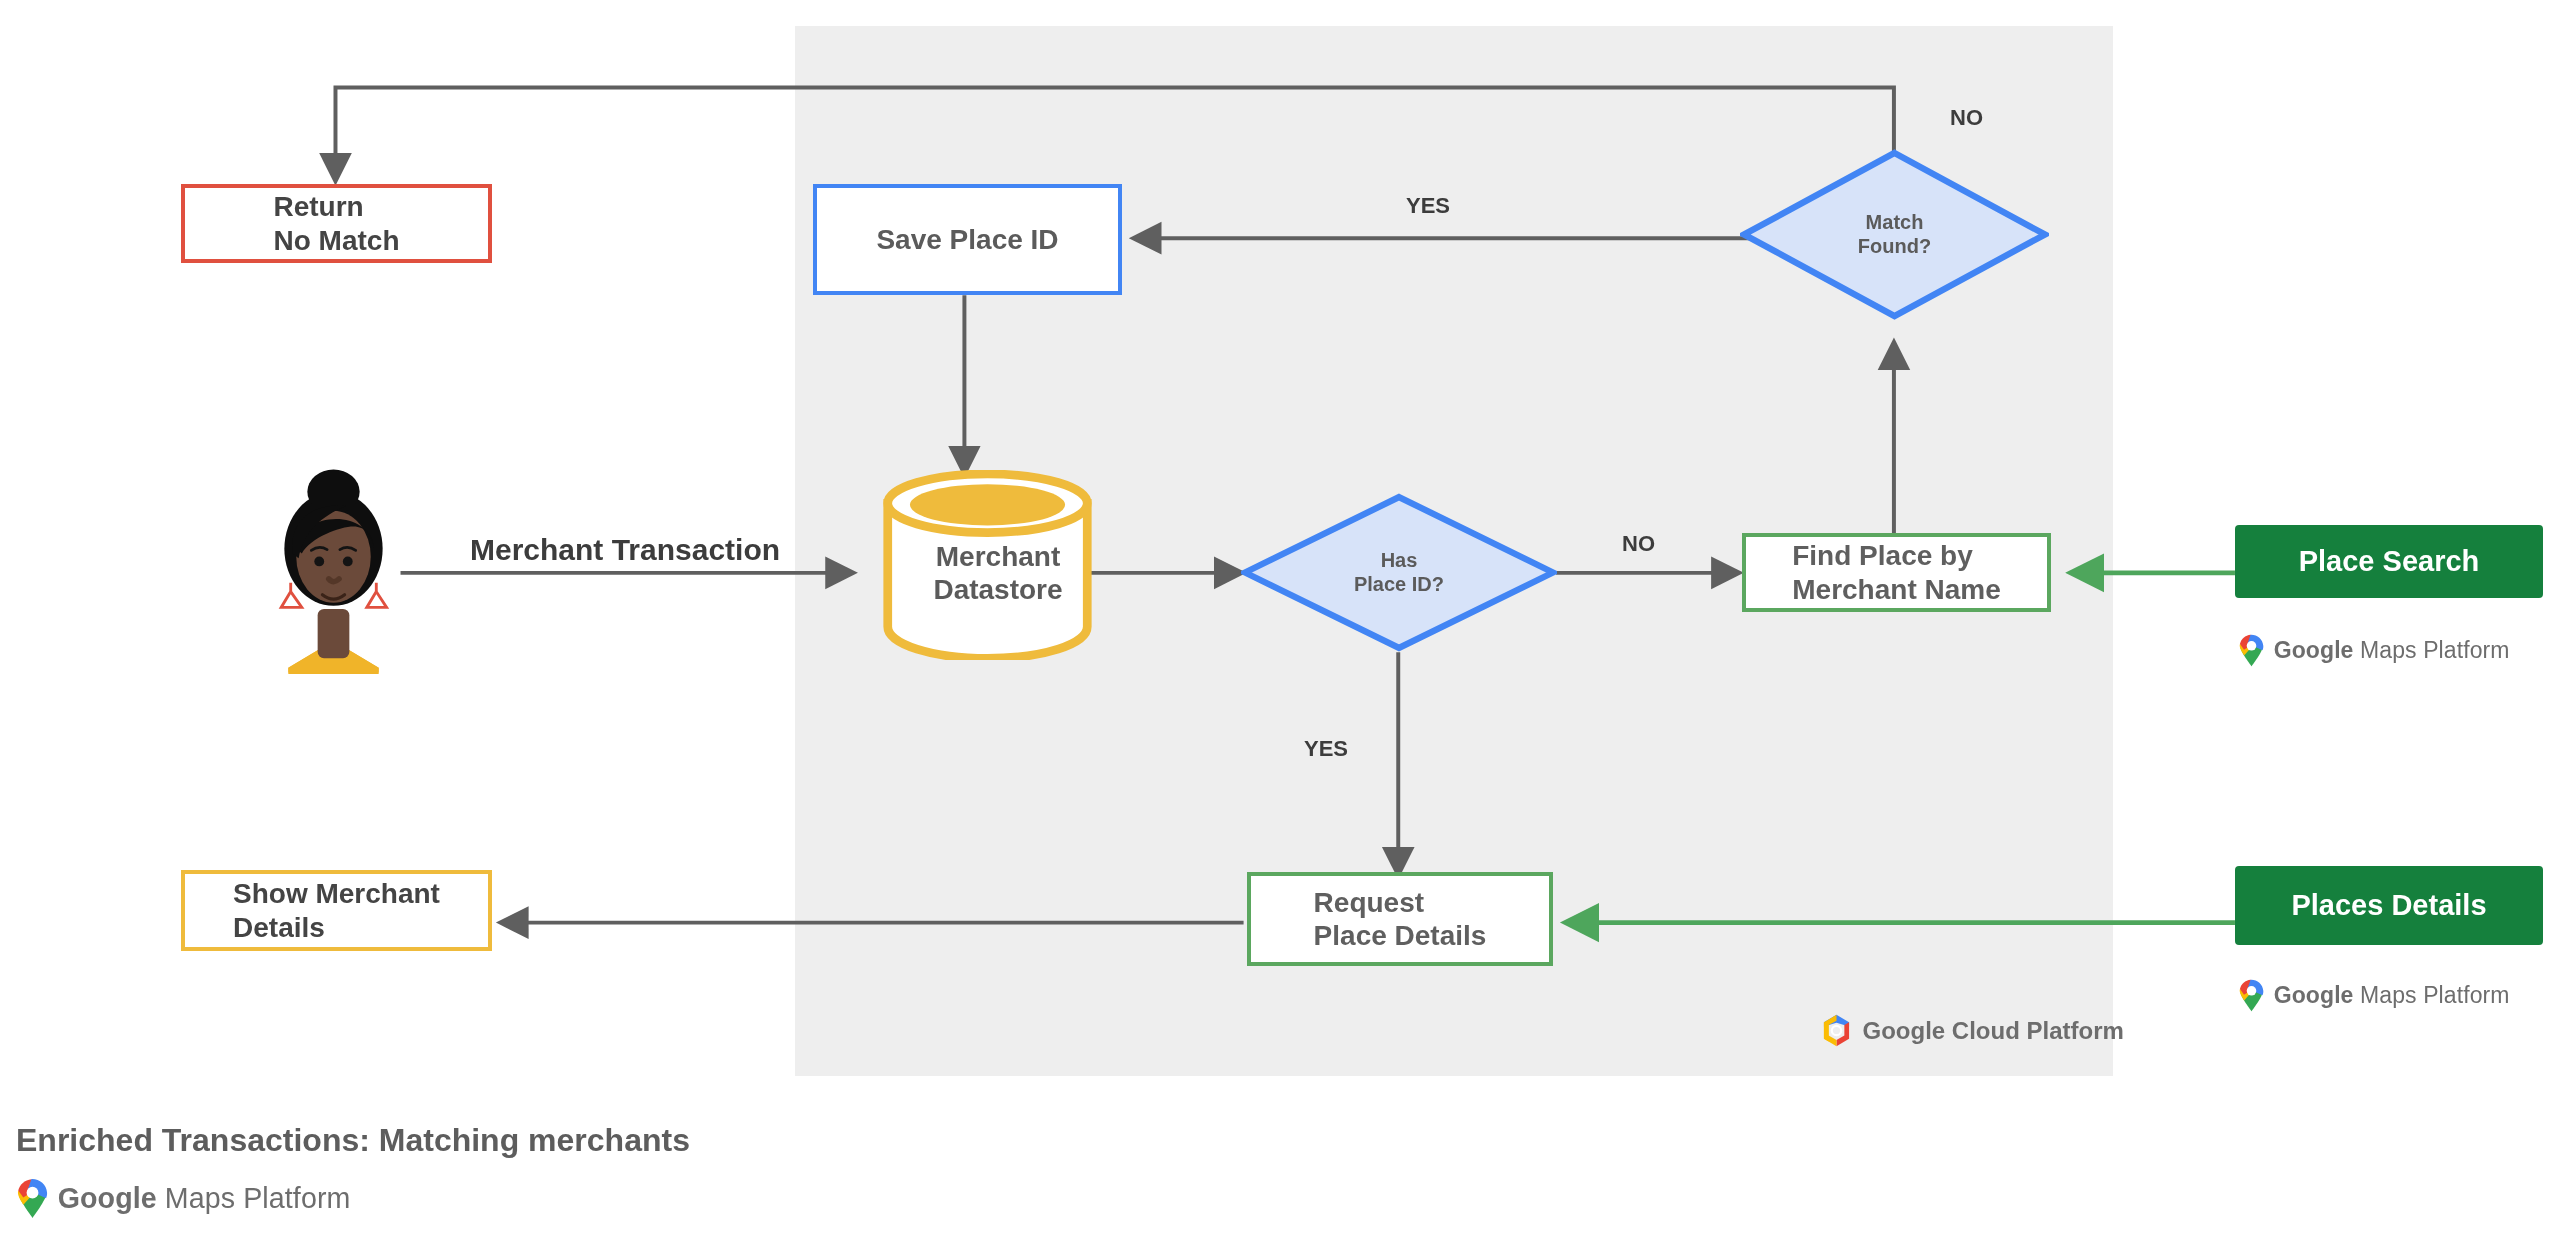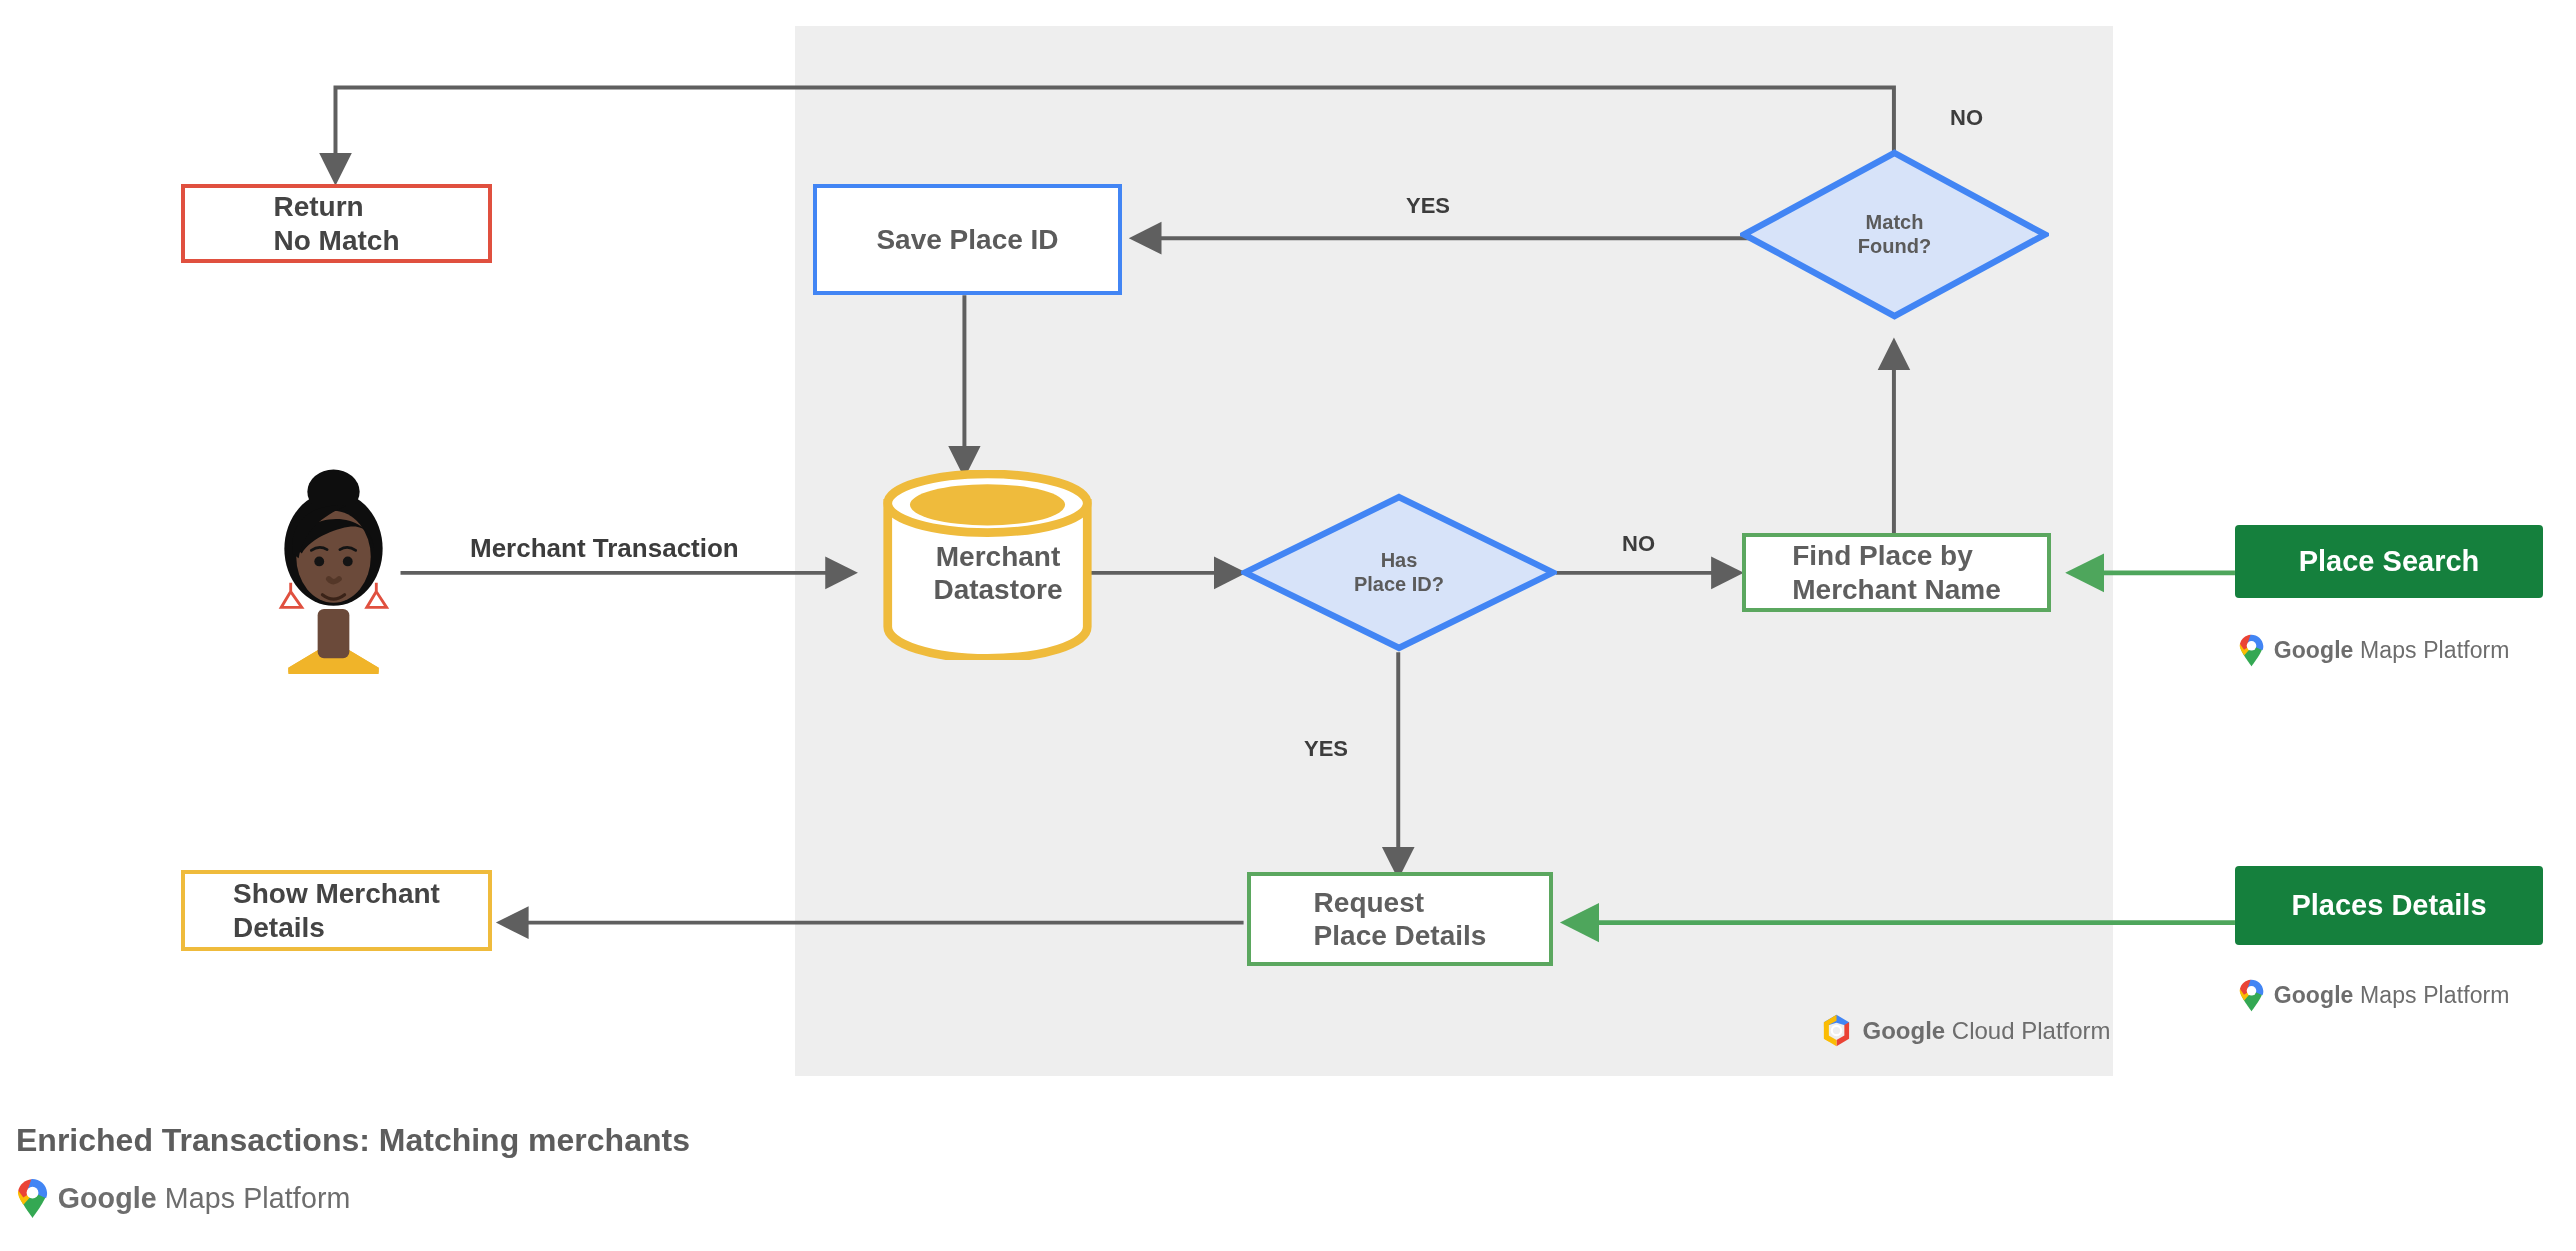--- a/index.html
+++ b/index.html
@@ -52,33 +52,33 @@
     position:absolute;left:0;right:0;top:54%;transform:translateY(-50%);
     text-align:center;white-space:pre-line;font-weight:bold;font-size:28px;
     color:#5b5b5b;line-height:1.18;z-index:2;
   }
 
   
   .edge-label{
     position:absolute;font-size:22px;font-weight:bold;color:#3c3c3c;white-space:nowrap;
   }
   .flow-label{
-    position:absolute;font-size:26px;font-weight:bold;color:#3c3c3c;white-space:nowrap;
+    position:absolute;font-size:30px;font-weight:bold;color:#3c3c3c;white-space:nowrap;
   }
 
   
   .gmp-lockup{position:absolute;display:flex;align-items:center;gap:8.7px;}
   .gmp-lockup .wordmark{font-size:23px;color:#6d6d6d;letter-spacing:0.1px;white-space:nowrap;}
   .gmp-lockup .wordmark b{font-weight:bold;color:#6d6d6d;}
   .gmp-lockup .wordmark span{font-weight:normal;}
 
   .gcp-lockup{position:absolute;display:flex;align-items:center;gap:9.5px;}
   .gcp-lockup .wordmark{font-size:24px;color:#6d6d6d;white-space:nowrap;}
   .gcp-lockup .wordmark b{font-weight:bold;}
-  .gcp-lockup .wordmark span{font-weight:normal;}
+  .gcp-lockup .wordmark span{font-weight:bold;}
 
   
   .caption{
     position:absolute;left:16px;top:1122px;
     font-size:32px;font-weight:bold;color:#5d5d5d;white-space:nowrap;
   }
   .caption-lockup{left:16px;top:1178px;}
   .caption-lockup .wordmark{font-size:28.6px;}
 
   

